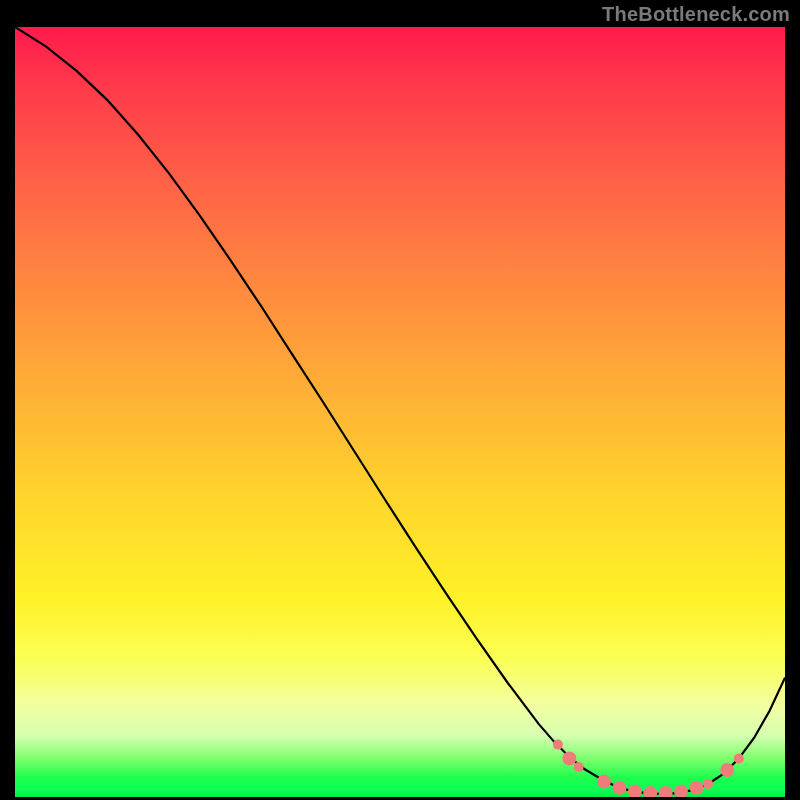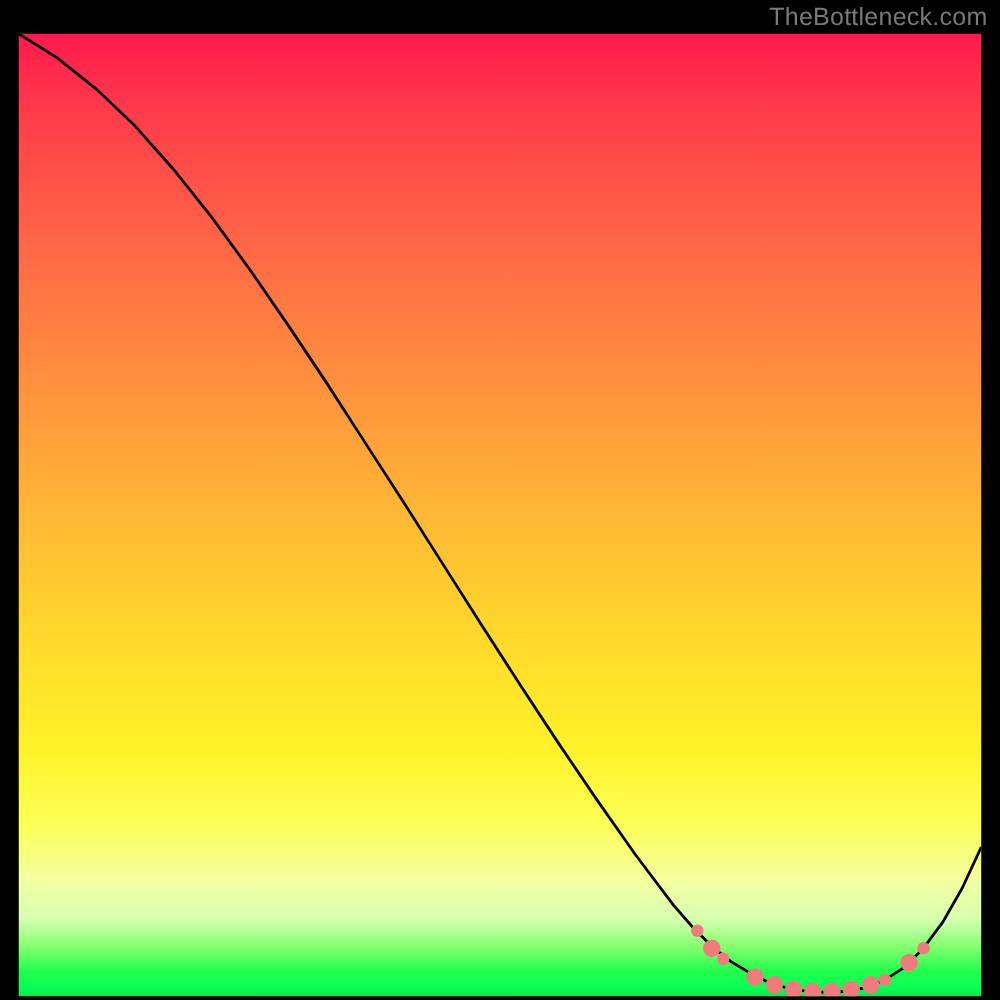--- a/index.html
+++ b/index.html
@@ -49,21 +49,21 @@
     top: 0;
     width: 770px;
     height: 770px;
   }
   .watermark {
     position: absolute;
     top: 3px;
     right: 10px;
     color: #7a7a7a;
     font-size: 20px;
-    font-weight: 400;
+    font-weight: 700;
     letter-spacing: 0.2px;
   }
 </style>
 </head>
 <body>
 
 <div class="watermark">TheBottleneck.com</div>
 
 <div class="frame">
   <div class="plot-area"></div>

